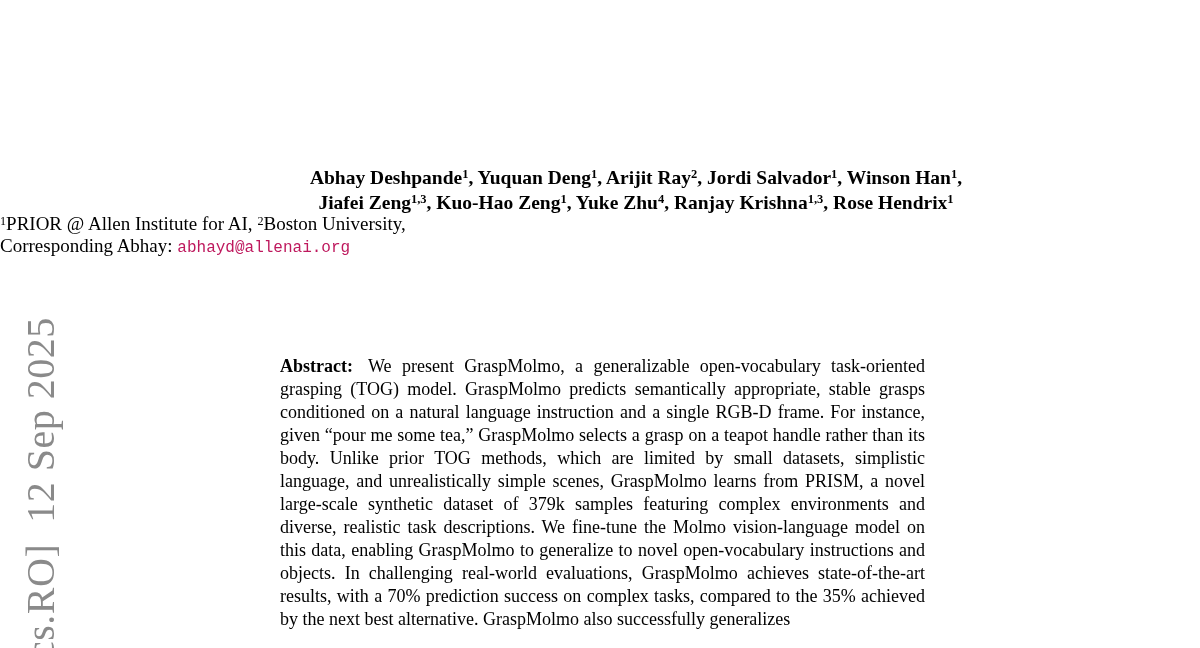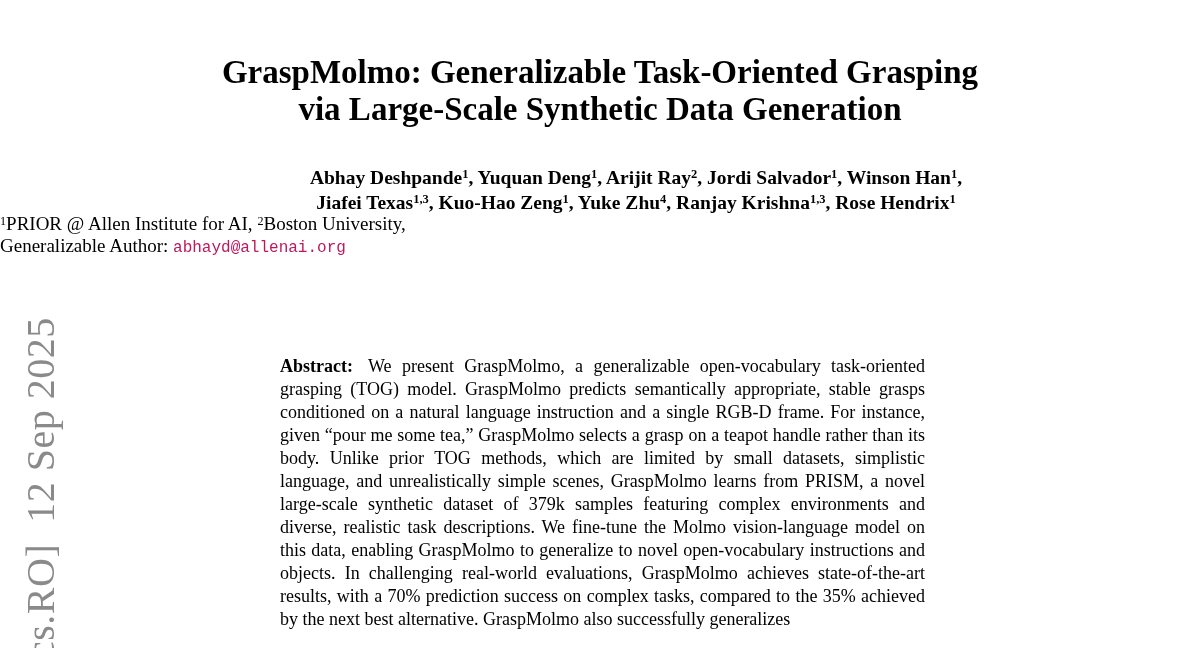--- a/index.html
+++ b/index.html
@@ -90,34 +90,30 @@
     margin-right: 5px;
   }
 </style>
 </head>
 <body>
 
 <div class="page">
 
   <div class="watermark" style="color: rgb(138, 138, 138);">cs.RO]  12 Sep 2025</div>
 
-  <div class="title">
-    <div>GraspMolmo: Generalizable Task-Oriented Grasping</div>
-    <div>via Large-Scale Synthetic Data Generation</div>
-  </div>
 
   <div class="authors">
     <div><span>Abhay Deshpande</span><sup>1</sup>, <span>Yuquan Deng</span><sup>1</sup>, <span>Arijit Ray</span><sup>2</sup>, <span>Jordi Salvador</span><sup>1</sup>, <span>Winson Han</span><sup>1</sup>,</div>
-    <div><span>Jiafei Texas</span><sup>1,3</sup>, <span>Kuo-Hao Zeng</span><sup>1</sup>, <span>Yuke Zhu</span><sup>4</sup>, <span>Ranjay Krishna</span><sup>1,3</sup>, <span>Rose Hendrix</span><sup>1</sup></div>
+    <div><span>Jiafei Zeng</span><sup>1,3</sup>, <span>Kuo-Hao Zeng</span><sup>1</sup>, <span>Yuke Zhu</span><sup>4</sup>, <span>Ranjay Krishna</span><sup>1,3</sup>, <span>Rose Hendrix</span><sup>1</sup></div>
   </div>
 
   <div class="affils">
     <div><sup>1</sup>PRIOR @ Allen Institute for AI, <sup>2</sup>Boston University,</div>
     <div>
-      <span>Generalizable Author:</span>
+      <span>Corresponding Abhay:</span>
        <span class="email">abhayd@allenai.org</span>
     </div>
   </div>
 
   <div class="abstract">
     <span class="abstract-label">Abstract:</span>
     <span>We present GraspMolmo, a generalizable open-vocabulary task-oriented grasping (TOG) model. GraspMolmo predicts semantically appropriate, stable grasps conditioned on a natural language instruction and a single RGB-D frame. For instance, given “pour me some tea,” GraspMolmo selects a grasp on a teapot handle rather than its body. Unlike prior TOG methods, which are limited by small datasets, simplistic language, and unrealistically simple scenes, GraspMolmo learns from PRISM, a novel large-scale synthetic dataset of 379k samples featuring complex environments and diverse, realistic task descriptions. We fine-tune the Molmo vision-language model on this data, enabling GraspMolmo to generalize to novel open-vocabulary instructions and objects. In challenging real-world evaluations, GraspMolmo achieves state-of-the-art results, with a 70% prediction success on complex tasks, compared to the 35% achieved by the next best alternative. GraspMolmo also successfully generalizes</span>
   </div>
 
 </div>

